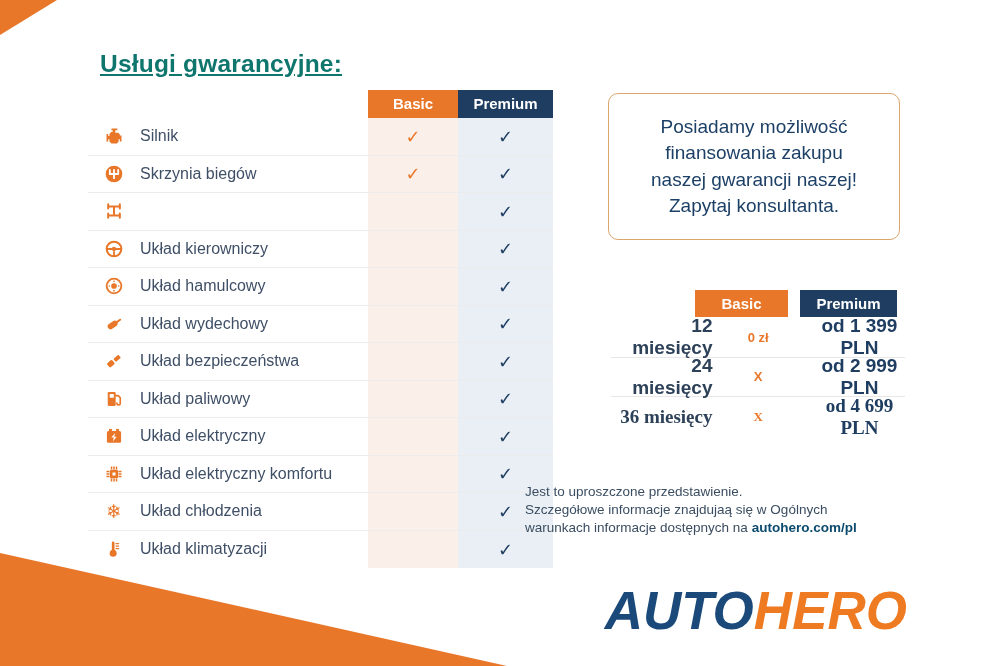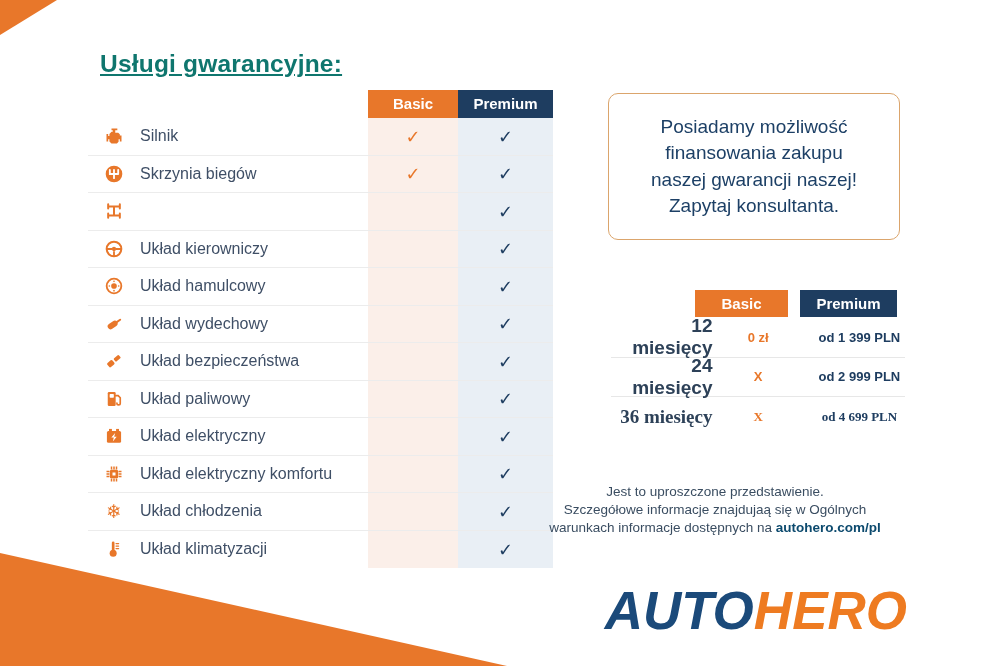--- a/index.html
+++ b/index.html
@@ -56,24 +56,24 @@
   .phdr{position:absolute;top:0;height:27px;line-height:27px;text-align:center;
     color:#fff;font-size:15px;font-weight:700;}
   .phdr-basic{left:110px;width:93px;background:var(--orange);}
   .phdr-prem{left:215px;width:97px;background:var(--navy);}
   .prows{position:absolute;left:0;top:28px;width:320px;}
   .prow{display:flex;align-items:center;height:39.5px;box-sizing:border-box;
     border-bottom:1px solid #e7e7e7;margin-left:26px;}
   .prow:last-child{border-bottom:none;font-family:Liberation Serif, serif;}
   .pterm{width:108px;text-align:right;font-size:19px;font-weight:600;color:#2d4158;}
   .pbasic{width:93px;margin-left:2px;text-align:center;font-size:13px;font-weight:700;color:var(--orange);}
-  .pprem{width:97px;margin-left:12px;text-align:center;font-size:13px;font-weight:800;color:var(--navy);}
-
-  
-  .disclaimer{position:absolute;right:95px;top:483px;width:380px;text-align:center;
+  .pprem{width:97px;margin-left:12px;text-align:center;font-size:19px;font-weight:800;color:var(--navy);}
+
+  
+  .disclaimer{position:absolute;right:95px;top:483px;width:380px;text-align:left;
     font-size:13.5px;color:#3a4d61;line-height:1.33;}
   .disclaimer .dl{display:block;}
   .disclaimer b{font-weight:700;color:#0c4a6e;cursor:pointer;}
 
   
   .logo{position:absolute;right:93px;top:580px;font-style:italic;font-weight:700;
     font-size:53px;letter-spacing:0px;white-space:nowrap;transform:scaleY(1.02);}
   .logo .l1{color:var(--logo-navy);}
   .logo .l2{color:var(--logo-orange);}
 </style>

